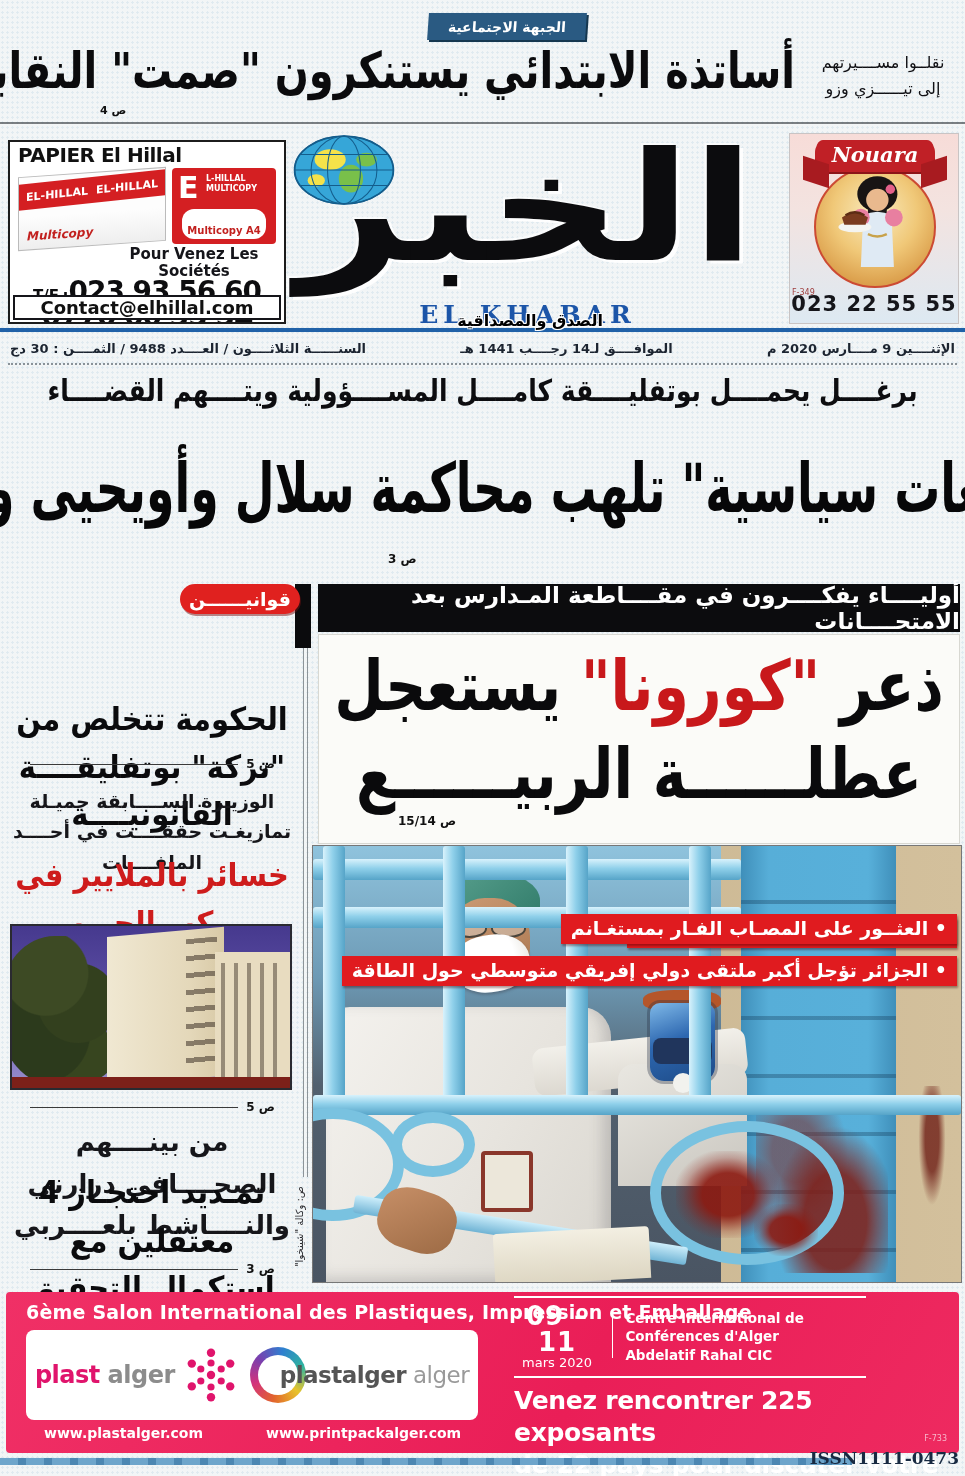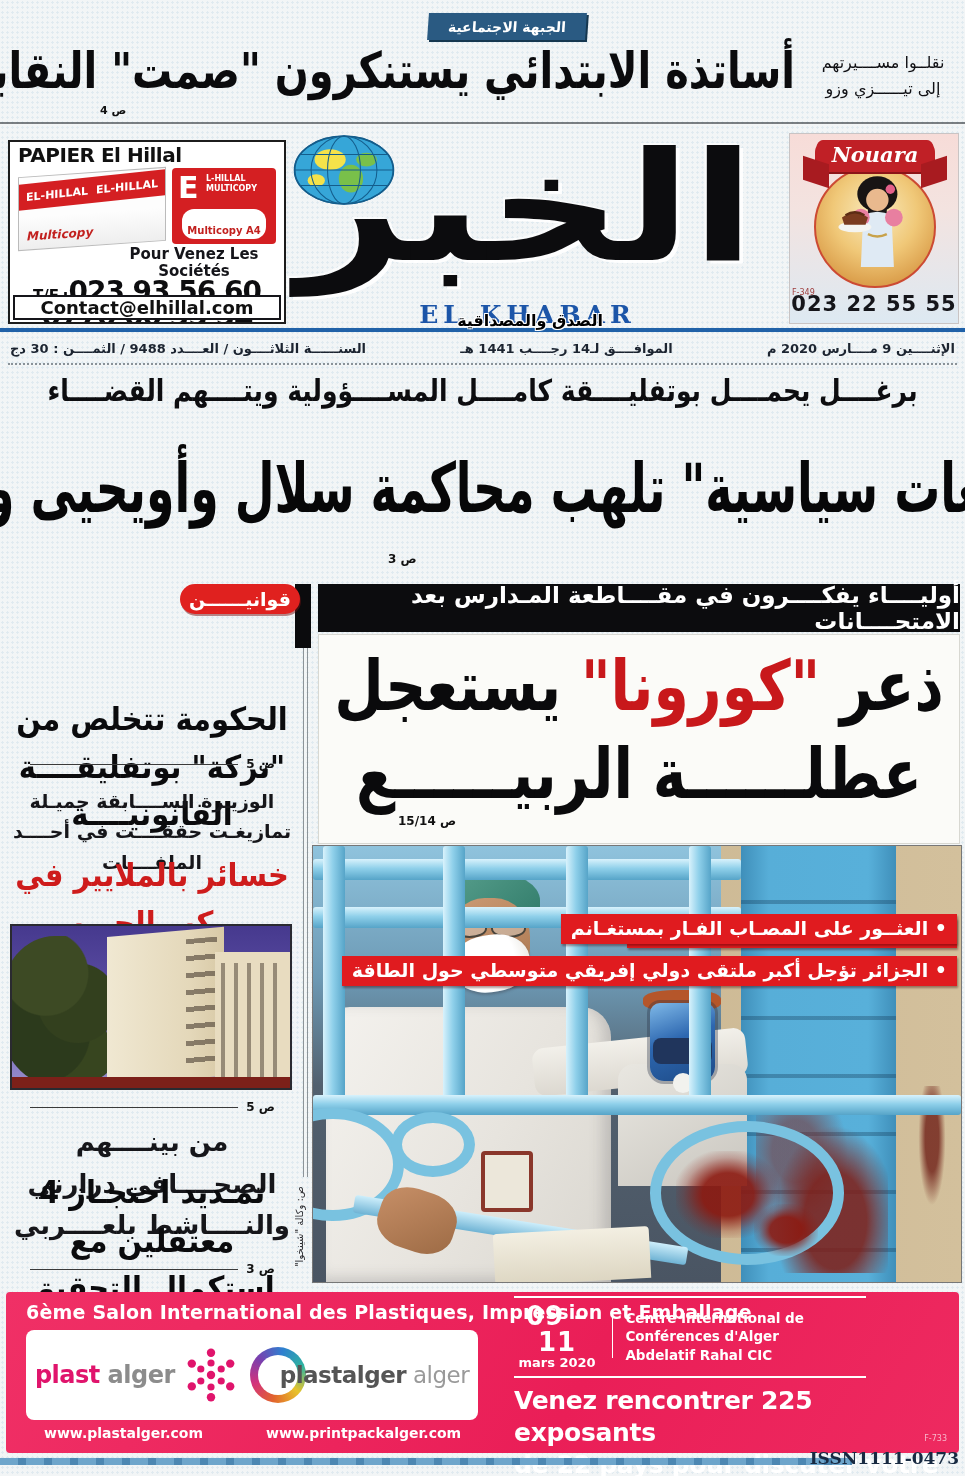--- a/index.html
+++ b/index.html
@@ -243,21 +243,21 @@
   .lg-pp-text { font-size:23px; font-weight:bold; color:#555; margin-left:-26px; position:relative; z-index:2; letter-spacing:-.5px; }
   .lg-pp-text span { color:#9a9a9a; font-weight:normal; }
   .bad-url1 { position:absolute; left:38px; top:133px; font-size:14px; font-weight:bold; }
   .bad-url2 { position:absolute; left:260px; top:133px; font-size:14px; font-weight:bold; }
 
   .bad-right { position:absolute; left:508px; top:4px; right:12px; }
   .br-row { display:flex; align-items:center; gap:12px; padding:5px 0 6px;
     border-top:2px solid #fff; border-bottom:2px solid #fff; width:352px; }
   .br-dates { text-align:center; min-width:86px; }
   .br-dates .d1 { font-size:26px; font-weight:bold; line-height:1; letter-spacing:1px; }
-  .br-dates .d2 { font-size:13px; font-weight:bold;text-align:center; }
+  .br-dates .d2 { font-size:13px; font-weight:normal;text-align:center; }
   .br-vline { width:2px; height:42px; background:#fff; }
   .br-venue { font-size:13.5px; font-weight:bold; line-height:1.35; }
   .br-pitch { font-size:25px; font-weight:bold; line-height:1.28; margin-top:7px; letter-spacing:-.3px; }
   .br-ref { position:absolute; right:0; top:138px; font-size:8px; color:#f7b8cc; }
 
   .issn-bar { position:absolute; left:0; top:1458px; width:852px; height:7px;
     background:repeating-linear-gradient(90deg,#6da5cb 0 18px,#4c87b2 18px 26px); }
   .issn { position:absolute; right:6px; top:1448px; font-family:"DejaVu Serif", serif;
     font-size:17px; font-weight:bold; color:#182a42; }
 </style>

